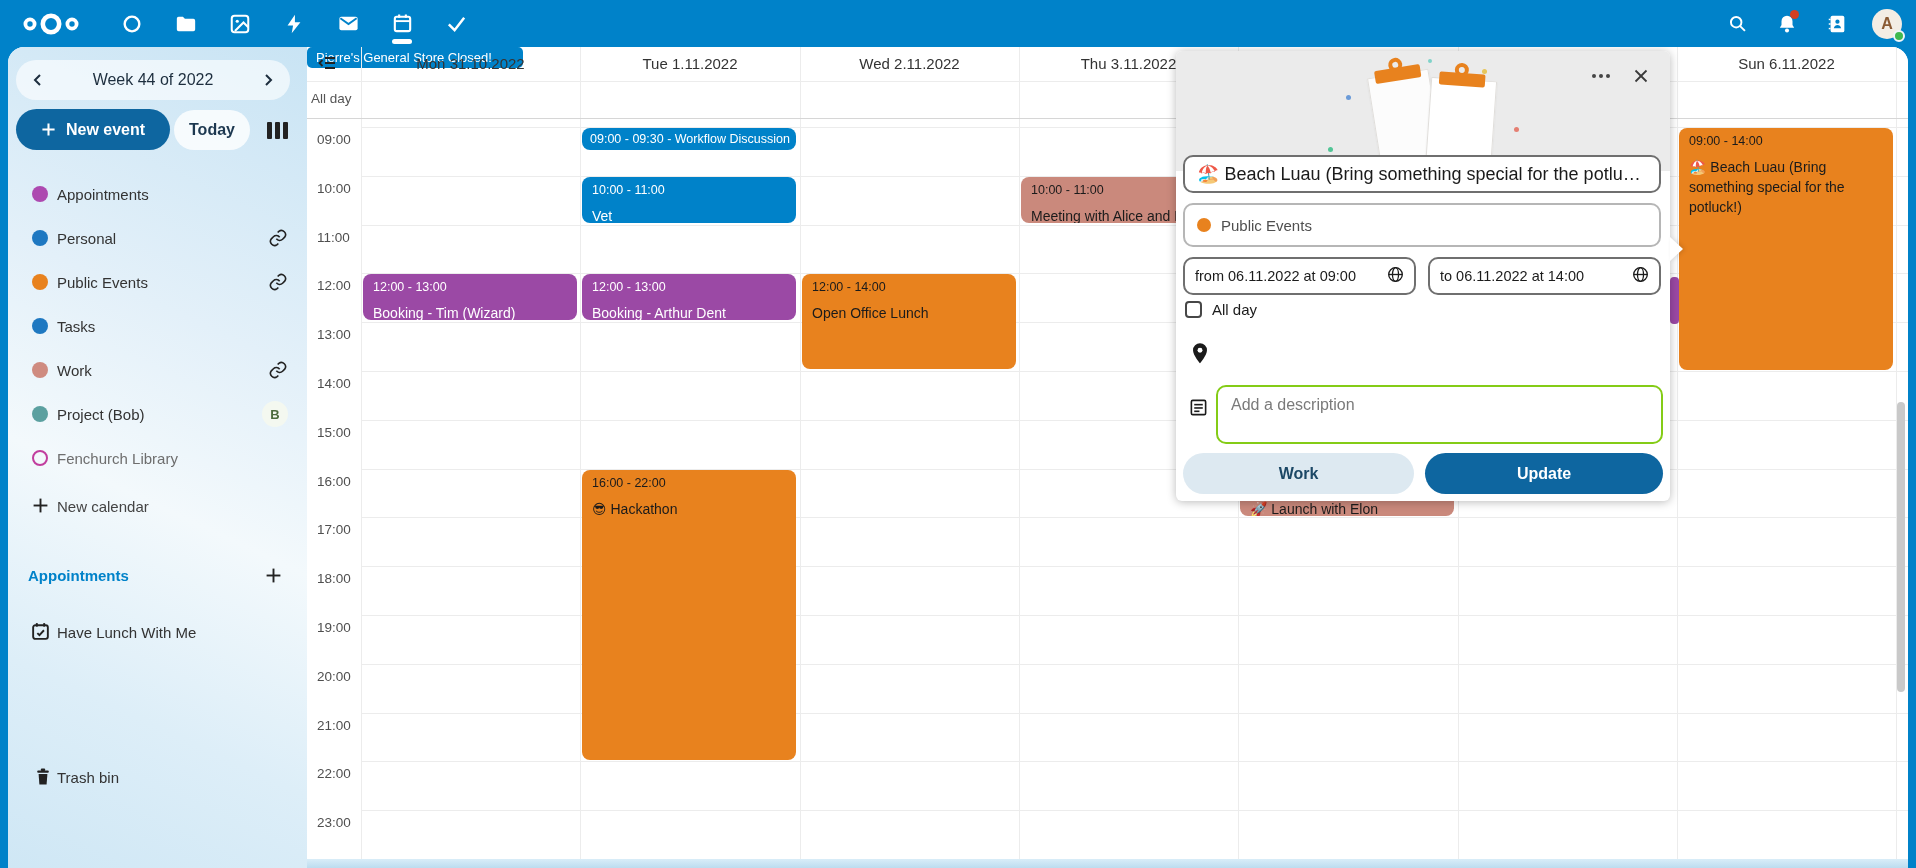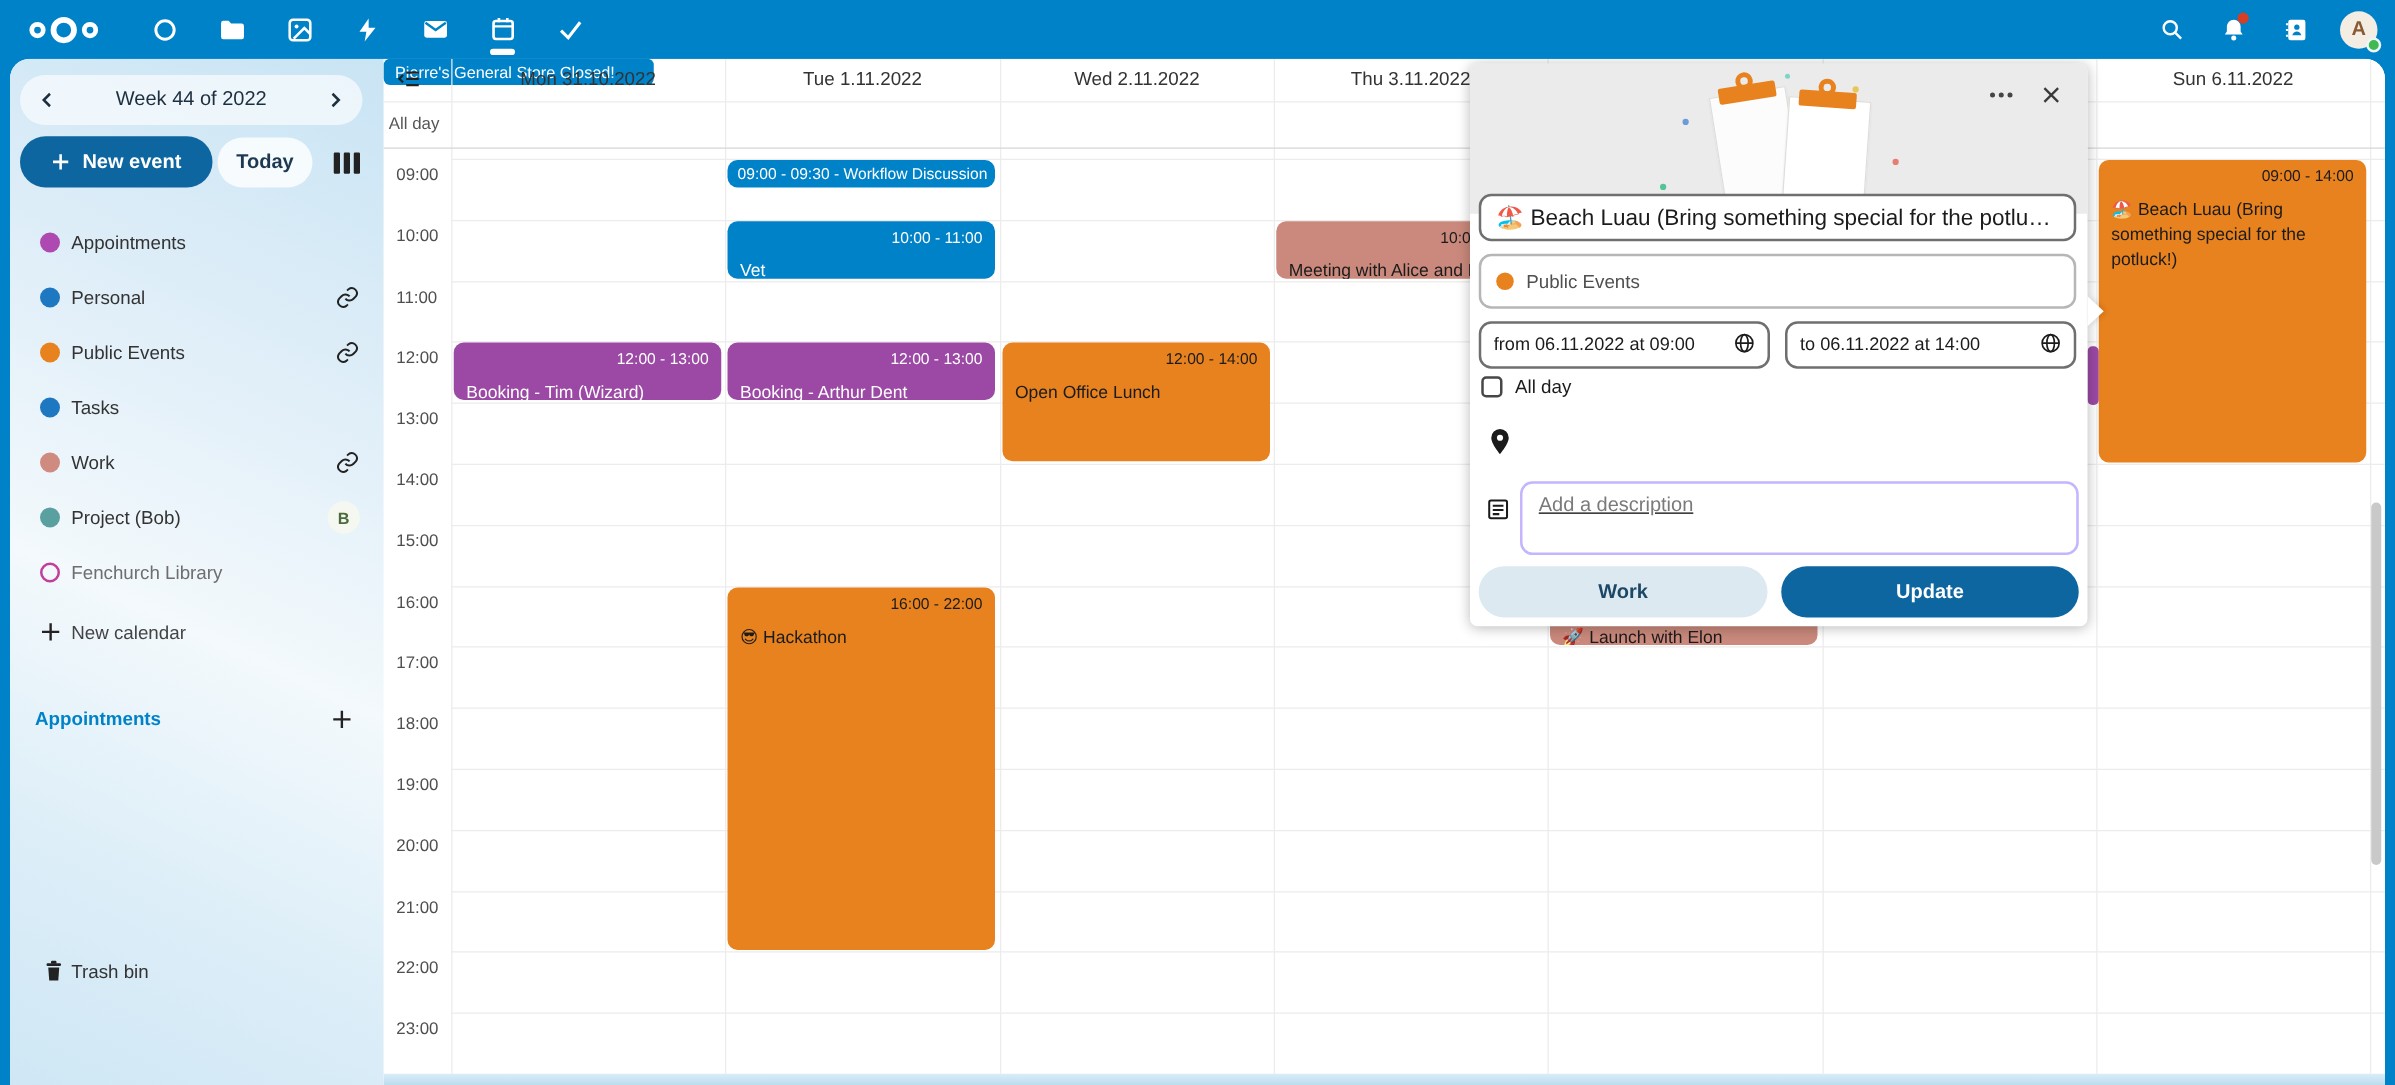--- a/index.html
+++ b/index.html
@@ -61,21 +61,21 @@
   .hdr-sep{position:absolute;left:0;top:34px;width:1601px;height:1px;background:#ececec;}
   .allday-sep{position:absolute;left:0;top:71px;width:1601px;height:1px;background:#d6d6d6;}
   .allday-label{position:absolute;left:4px;top:44px;font-size:13.5px;color:#555;}
   .hline{position:absolute;left:54px;width:1547px;height:1px;background:#ececec;}
   .tlabel{position:absolute;left:10px;font-size:13.5px;color:#4f4f4f;}
   .bottomfade{position:absolute;left:0;top:812px;width:1601px;height:9px;background:linear-gradient(180deg,#d9edf8,#bcdcef);}
   .collapse-ic{position:absolute;left:11px;top:8px;cursor:pointer;}
 
   
   .ev{position:absolute;border-radius:8px;padding:6px 10px;overflow:hidden;cursor:pointer;z-index:5;}
-  .ev-time{font-size:12.5px;margin-bottom:9px;white-space:nowrap;text-align:right;}
+  .ev-time{font-size:12.5px;margin-bottom:9px;white-space:nowrap;}
   .ev-title{font-size:14px;line-height:20px;}
   .ev-blue{background:#0082c9;color:#fff;}
   .ev-purple{background:#9b49a5;color:#fff;}
   .ev-orange{background:#e8821e;color:#1b1b1b;}
   .ev-salmon{background:#ca897c;color:#1b1b1b;}
   .ev-one{padding:4px 8px;font-size:12.5px;white-space:nowrap;}
   .ev-allday{border-radius:5px;padding:3px 9px;font-size:13px;white-space:nowrap;z-index:5;}
   .ev-sliver{padding:0;border-radius:4px;z-index:4;}
 
   
@@ -100,21 +100,21 @@
   .f-cal .cname{font-size:15px;color:#4f4f4f;}
   .f-date{top:206px;height:38px;border:2px solid #6f6f6f;padding:0 10px;font-size:14.5px;color:#1b1b1b;justify-content:space-between;}
   .allday-row{position:absolute;left:9px;top:250px;display:flex;align-items:center;gap:10px;cursor:pointer;}
   .cbox{width:17px;height:17px;border:2px solid #474747;border-radius:4px;background:#fff;}
   .allday-txt{font-size:15px;color:#1b1b1b;}
   .f-loc{left:40px;top:280px;width:447px;height:46px;border:2px solid #0d72b0;}
   .f-loc input{border:none;outline:none;width:100%;font-size:16px;padding:0 13px;background:transparent;color:#1b1b1b;
     font-family:"Liberation Sans","DejaVu Sans",sans-serif;}
   .f-loc input::placeholder,.f-desc textarea::placeholder{color:#7a7a7a;opacity:1;}
   .caret{position:absolute;left:12px;top:11px;width:1px;height:23px;background:#333;}
-  .f-desc{left:40px;top:334px;width:447px;height:59px;border:2px solid #c4b5fd;align-items:flex-start;text-decoration:underline;}
+  .f-desc{left:40px;top:334px;width:447px;height:59px;border:2px solid #84cc16;align-items:flex-start;}
   .f-desc textarea{border:none;outline:none;resize:none;width:100%;height:100%;font-size:16px;padding:9px 13px;
     background:transparent;font-family:"Liberation Sans","DejaVu Sans",sans-serif;color:#1b1b1b;}
   .pbtn{position:absolute;top:402px;height:41px;border-radius:21px;display:flex;align-items:center;justify-content:center;
     font-weight:bold;font-size:16px;cursor:pointer;}
   .pbtn-more{left:7px;width:231px;background:#dde9f1;color:#1c4866;}
   .pbtn-update{left:249px;width:238px;background:#0e66a0;color:#fff;justify-content:center;}
   .pop-arrow{position:absolute;right:-13px;top:186px;width:0;height:0;border-top:12px solid transparent;
     border-bottom:12px solid transparent;border-left:13px solid #fff;filter:drop-shadow(2px 0 2px rgba(0,0,0,.12));}
   .picon{position:absolute;}
 </style>
@@ -302,20 +302,31 @@
       <div class="section-hdr">
         <span class="stitle">Appointments</span>
         <span class="plusbtn" style="left:250px;top:6px">
           <svg width="17" height="17" viewBox="0 0 16 16">
               <line x1="8" y1="1.5" x2="8" y2="14.5" stroke="#222" stroke-width="1.8"></line>
               <line x1="1.5" y1="8" x2="14.5" y2="8" stroke="#222" stroke-width="1.8"></line>
             </svg>
         </span>
       </div>
 
+      <div class="cal-item" style="top:563px">
+        <span style="position:absolute;left:22px;top:11px">
+          <svg width="21" height="21" viewBox="0 0 20 20" fill="none" stroke="#222" stroke-width="1.8">
+              <rect x="3" y="4" width="14" height="13" rx="2"></rect>
+              <line x1="6.5" y1="2" x2="6.5" y2="5.4"></line>
+              <line x1="13.5" y1="2" x2="13.5" y2="5.4"></line>
+              <polyline points="7,11.5 9,13.5 13.3,8.8"></polyline>
+            </svg>
+        </span>
+        <span class="cal-label">Have Lunch With Me</span>
+      </div>
 
       <div class="cal-item" style="top:708px">
         <span style="position:absolute;left:26px;top:12px">
           <svg width="18" height="19" viewBox="0 0 18 19">
               <rect x="6.8" y="1.5" width="4.4" height="2.4" rx="1" fill="#222"></rect>
               <rect x="3.2" y="3.6" width="11.6" height="2.2" rx="1" fill="#222"></rect>
               <path d="M4.6 7h8.8l-.8 10.4H5.4z" fill="#222"></path>
             </svg>
         </span>
         <span class="cal-label">Trash bin</span>

